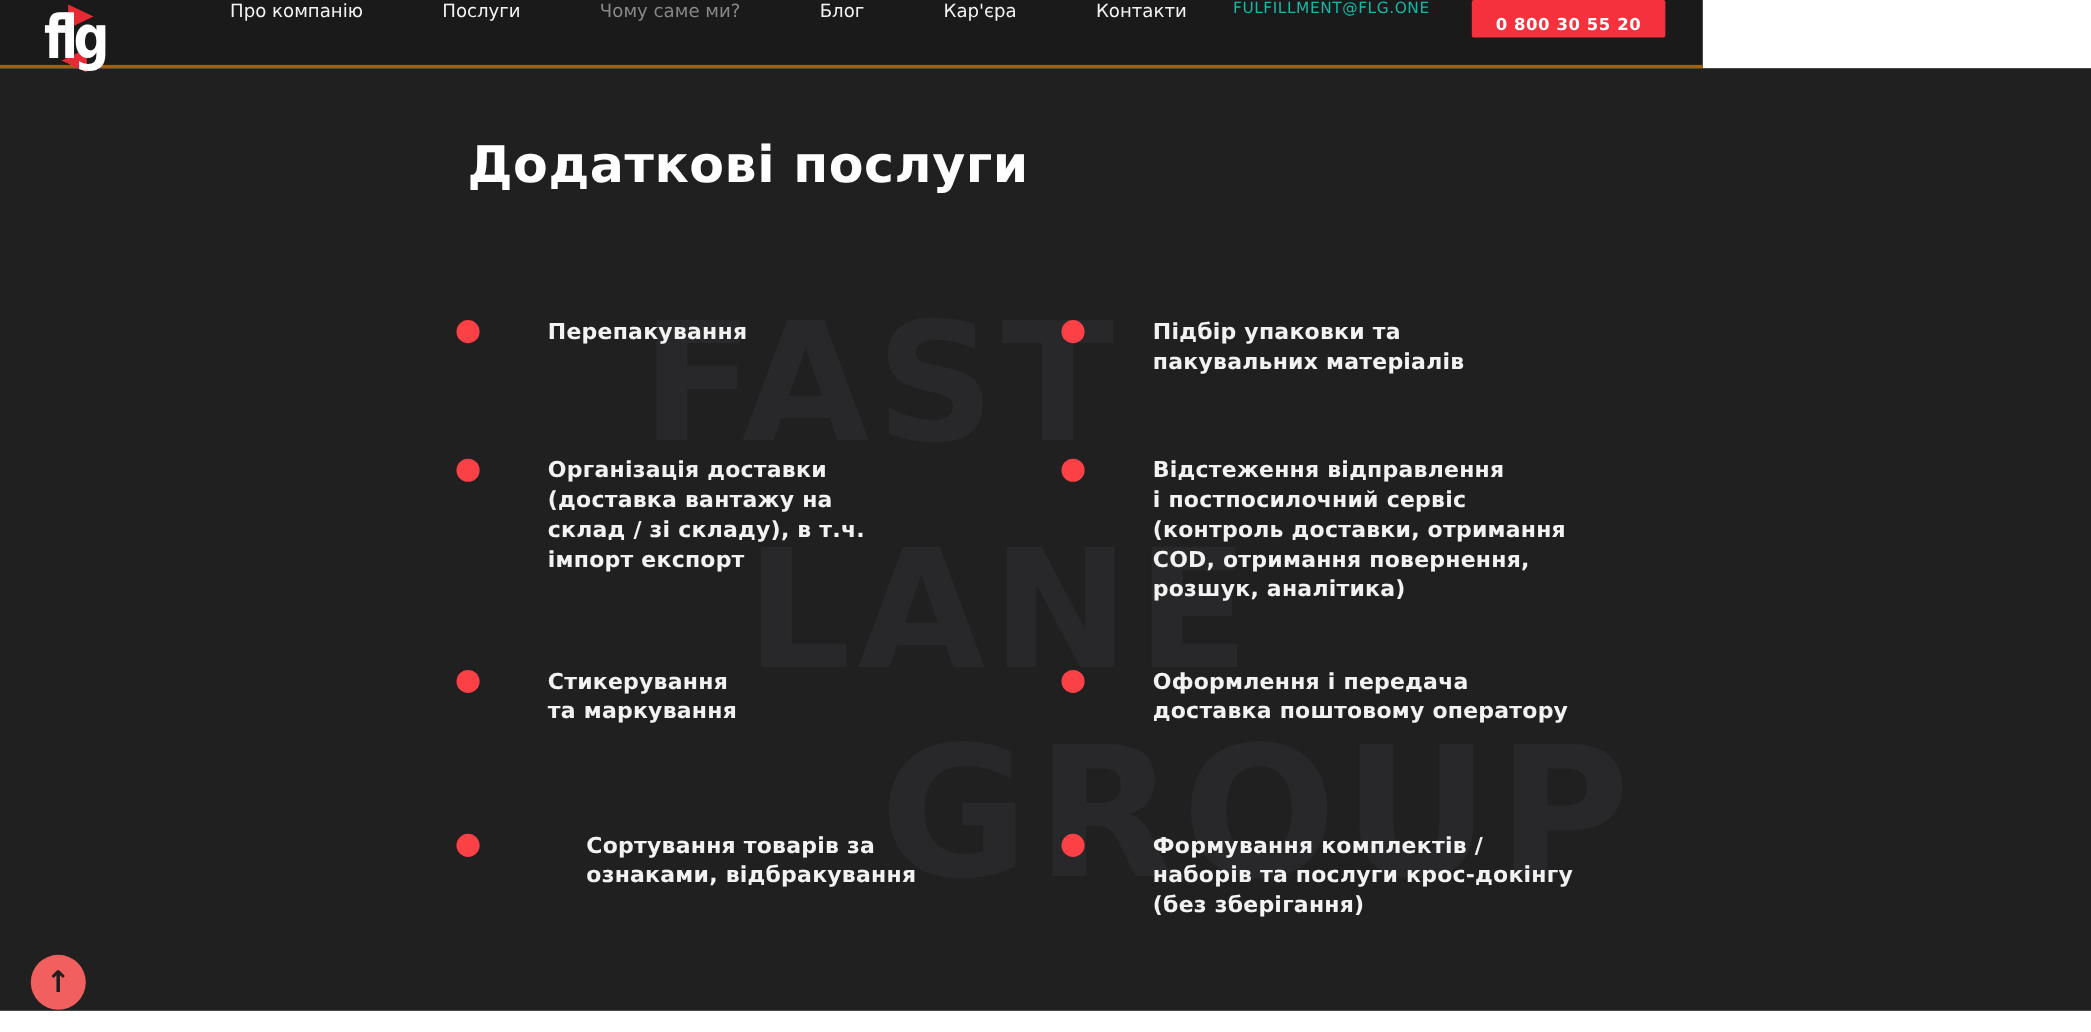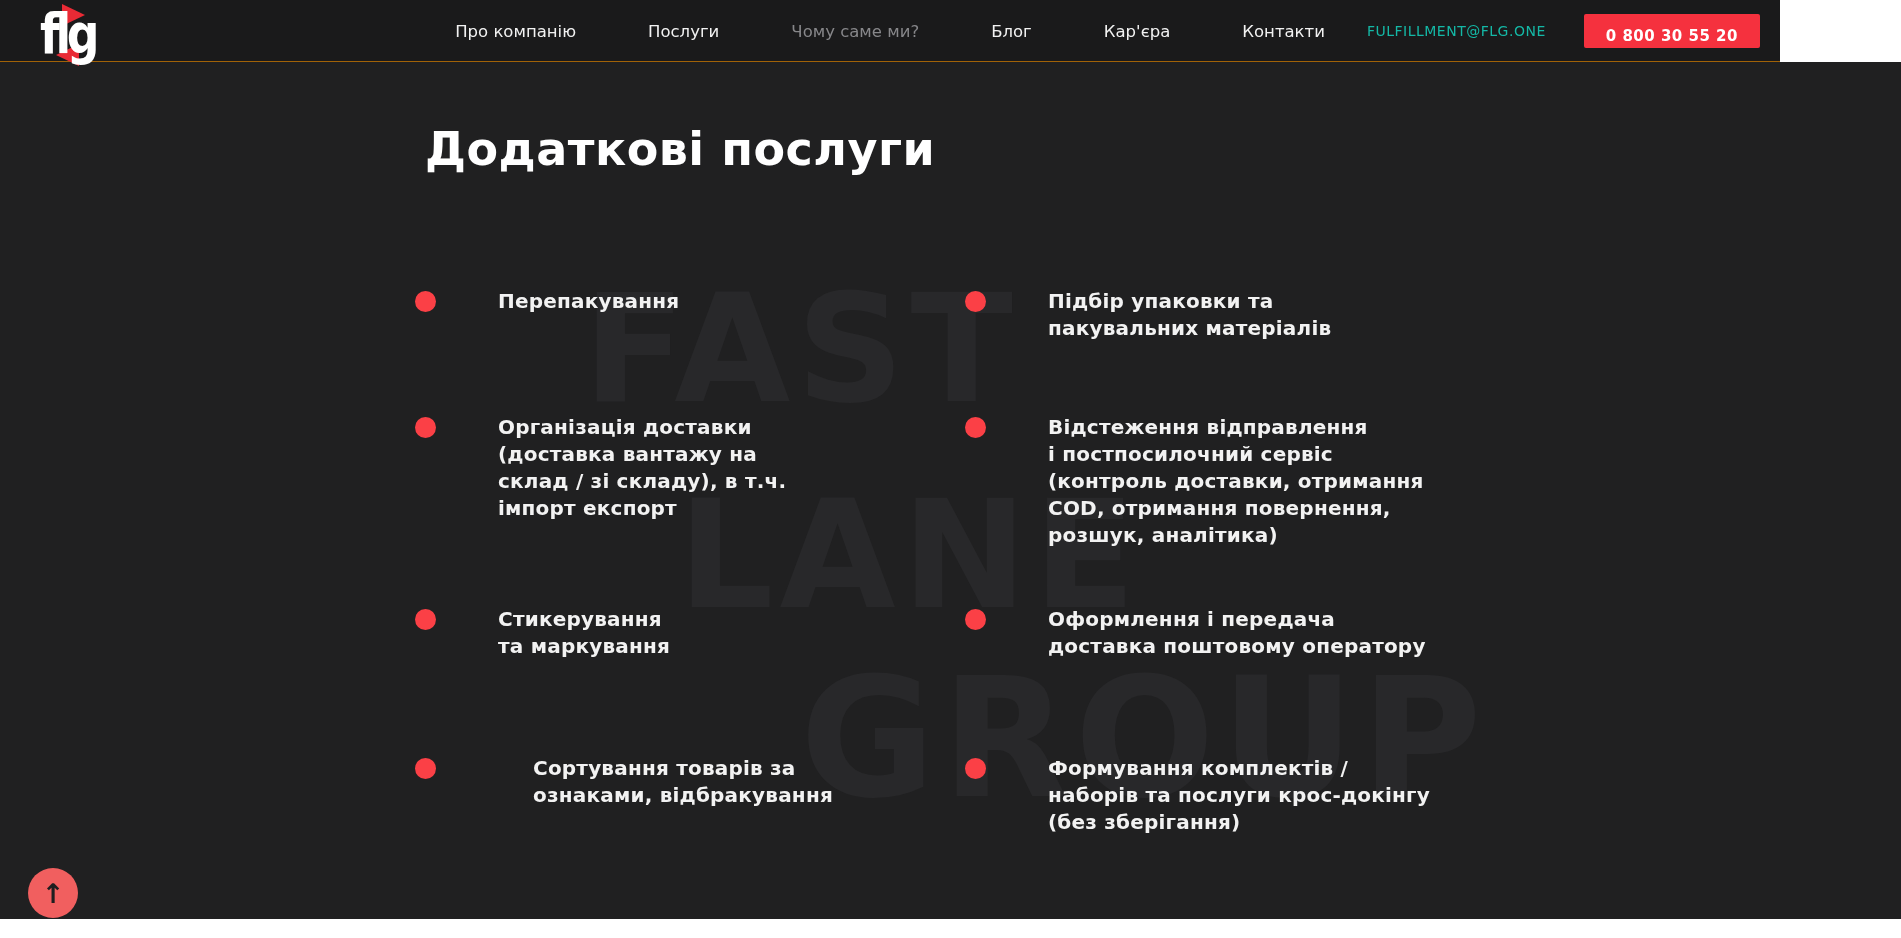--- a/index.html
+++ b/index.html
@@ -14,31 +14,31 @@
     --watermark:#28282a;
   }
   *{margin:0;padding:0;box-sizing:border-box;}
   html,body{background:#ffffff;}
   .page{
     position:relative;width:1901px;height:938px;overflow:hidden;
     font-family:"DejaVu Sans","Liberation Sans",sans-serif;background:#ffffff;
   }
   
   .site-header{
-    position:absolute;left:0;top:0;width:1780px;height:62px;
-    background:var(--header-bg);border-bottom:1px solid #a16207;z-index:30;
+    position:absolute;left:0;top:0;width:1548px;height:62px;
+    background:var(--header-bg);border-bottom:3px solid #a16207;z-index:30;
   }
   .logo{position:absolute;left:40px;top:4px;width:90px;height:58px;cursor:pointer;}
   .logo-tri-top{position:absolute;left:22px;top:0px;width:0;height:0;
     border-left:23px solid var(--logo-red);border-top:11px solid transparent;border-bottom:11px solid transparent;z-index:0;}
   .logo-tri-bottom{position:absolute;left:16px;top:40px;width:0;height:0;
     border-right:23px solid var(--logo-red);border-top:11px solid transparent;border-bottom:11px solid transparent;z-index:0;}
   .logo-text{position:relative;z-index:1;color:#fff;font-weight:bold;font-size:52px;
     line-height:58px;letter-spacing:-5px;transform:scale(0.88,1.05);transform-origin:left top;}
-  .nav{position:absolute;right:20px;top:0;height:62px;display:flex;align-items:center;z-index:31;}
+  .nav{position:absolute;right:34px;top:0;height:62px;display:flex;z-index:31;}
   .nav a{color:var(--text-light);text-decoration:none;font-size:16.5px;cursor:pointer;white-space:nowrap;}
   .nav a.ml-lg{margin-left:72px;}
   .nav a.nav-active{color:var(--nav-muted);}
   .nav .email{margin-left:42px;font-size:14px;color:#14b8a6;letter-spacing:0.5px;}
   .phone-btn{
     margin-left:38px;background:var(--accent-red);color:#fff;border:none;cursor:pointer;
     font-family:inherit;font-weight:bold;font-size:15px;letter-spacing:0.5px;
     height:34px;padding:13px 22px;border-radius:2px;white-space:nowrap;
   }
   

